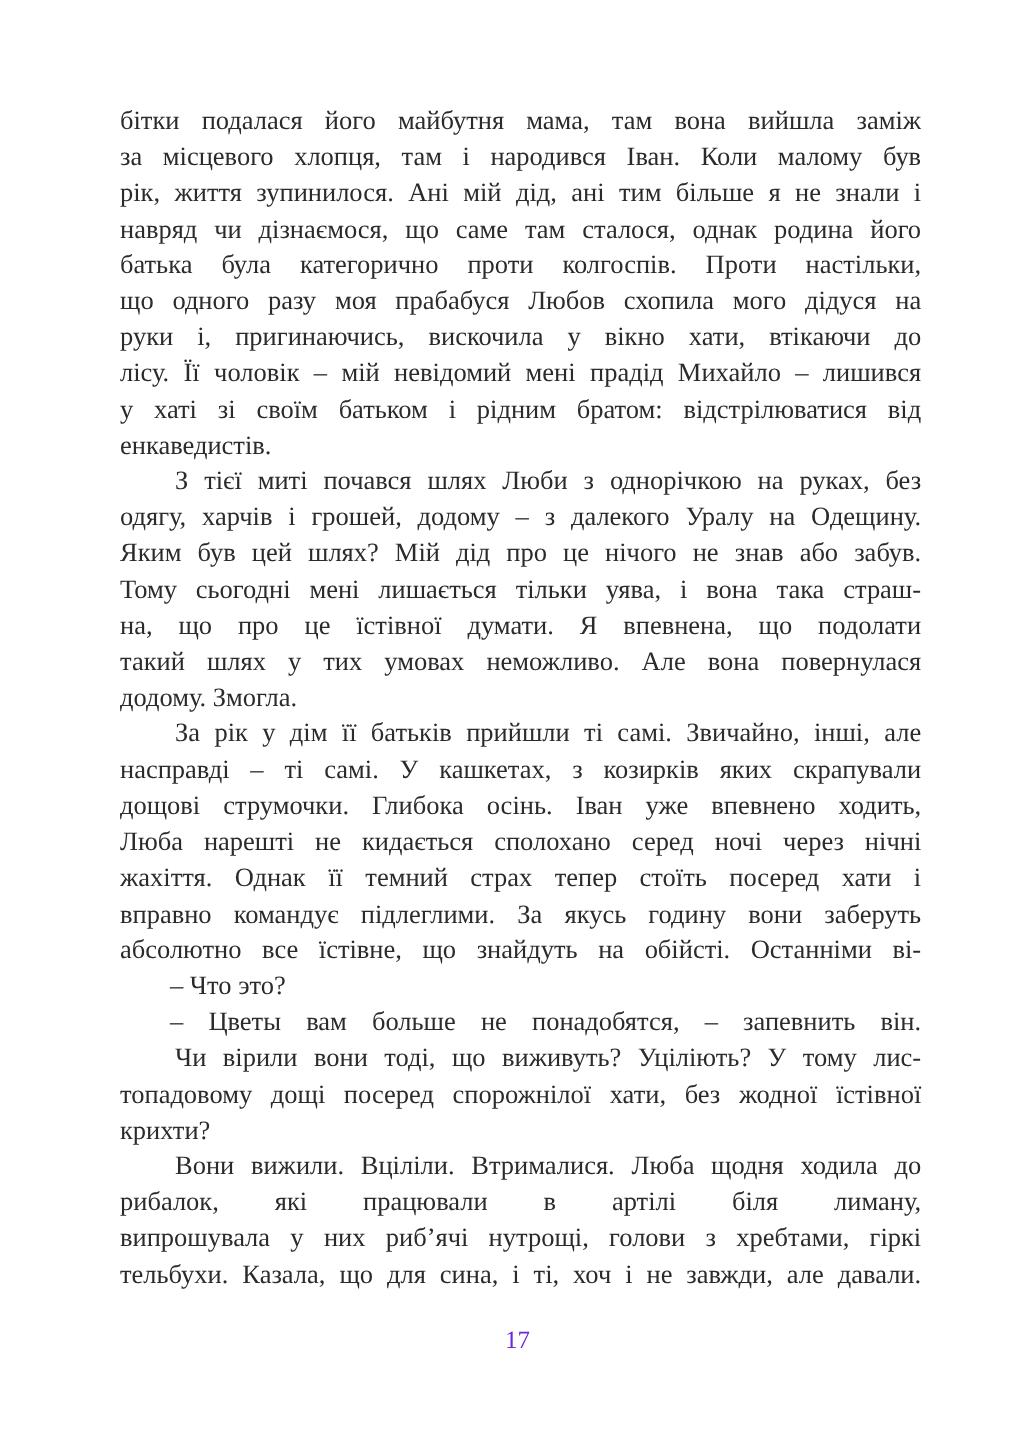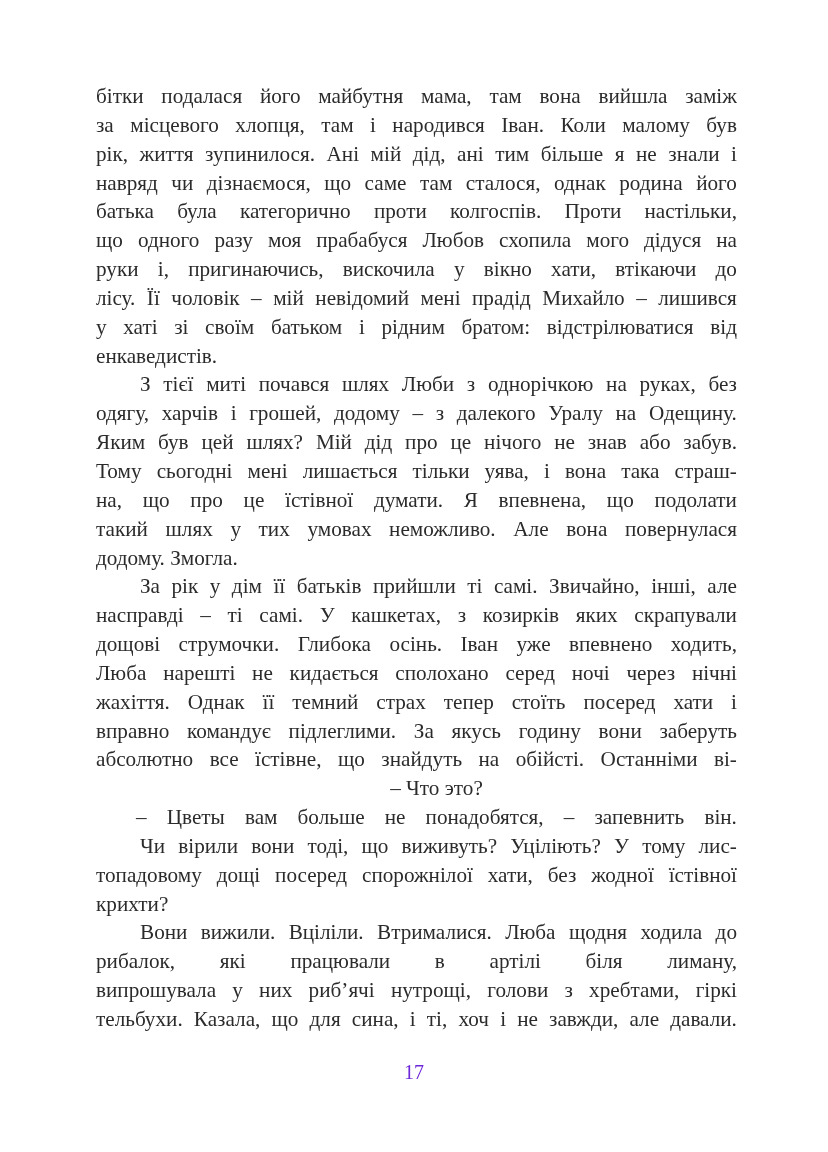--- a/index.html
+++ b/index.html
@@ -74,21 +74,20 @@
   }
   .line.just.indent {
     width: 641px;
     padding-left: 44px;
   }
 
   
   .line.dialogue {
     padding-left: 40px;
     box-sizing: border-box;
-    text-align: center;
   }
   .line.just.dialogue {
     width: 641px;
     padding-left: 40px;
   }
 
   #page-number {
     position: absolute;
     left: 0;
     top: 1060px;

